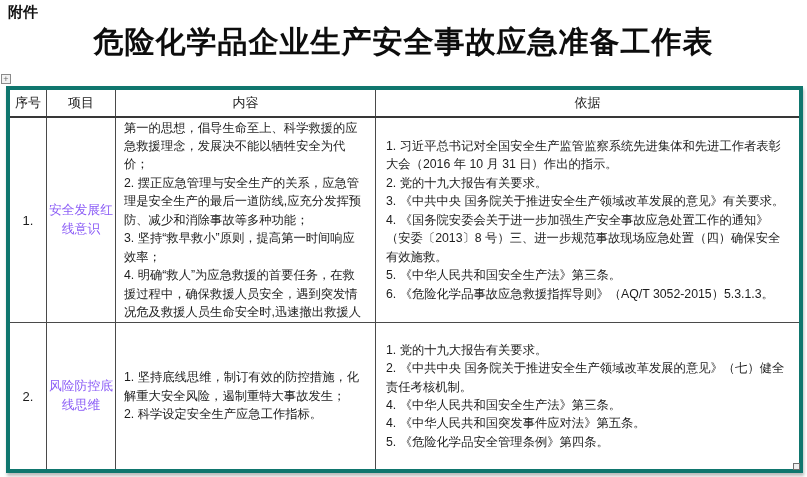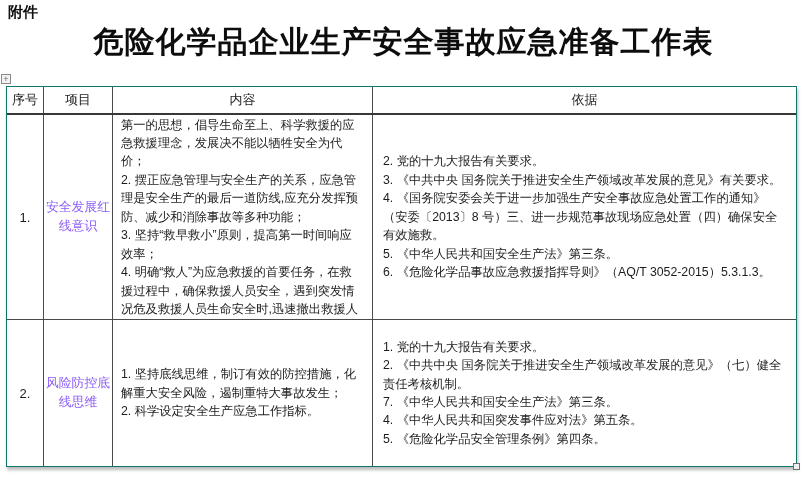--- a/index.html
+++ b/index.html
@@ -35,21 +35,21 @@
     color:#6b6b6b;font-size:9px;line-height:8px;text-align:center;
   }
   .section-label{
     position:absolute;left:20px;top:18px;
     font-size:13px;font-weight:700;color:#111;
     white-space:nowrap;
   }
 
   .tbl{
     position:absolute;left:6px;top:86px;width:789px;
-    border:1px solid #0f766e;
+    border:4px solid #0f766e;
     box-sizing:content-box;
     background:#fff;
     box-shadow:1px 3px 3px rgba(60,60,60,0.35);
   }
   .tr{display:flex;width:100%;}
   .tr-head{height:26px;border-bottom:2px solid #383838;}
   .tr-1{height:204px;border-bottom:1px solid #4a4a4a;}
   .tr-2{height:146px;}
   .td{
     box-sizing:border-box;
@@ -110,20 +110,21 @@
       <div class="td c2">
         <span class="item-name">安全发展红线意识</span>
       </div>
       <div class="td c3">
         <p class="para">1. 树立安全发展理念，弘扬生命至上、安全第一的思想，倡导生命至上、科学救援的应急救援理念，发展决不能以牺牲安全为代价；</p>
         <p class="para">2. 摆正应急管理与安全生产的关系，应急管理是安全生产的最后一道防线,应充分发挥预防、减少和消除事故等多种功能；</p>
         <p class="para">3. 坚持“救早救小”原则，提高第一时间响应效率；</p>
         <p class="para">4. 明确“救人”为应急救援的首要任务，在救援过程中，确保救援人员安全，遇到突发情况危及救援人员生命安全时,迅速撤出救援人员。</p>
       </div>
       <div class="td c4">
+        <p class="para">1. 习近平总书记对全国安全生产监管监察系统先进集体和先进工作者表彰大会（2016 年 10 月 31 日）作出的指示。</p>
         <p class="para">2. 党的十九大报告有关要求。</p>
         <p class="para">3. 《中共中央 国务院关于推进安全生产领域改革发展的意见》有关要求。</p>
         <p class="para">4. 《国务院安委会关于进一步加强生产安全事故应急处置工作的通知》（安委〔2013〕8 号）三、进一步规范事故现场应急处置（四）确保安全有效施救。</p>
         <p class="para">5. 《中华人民共和国安全生产法》第三条。</p>
         <p class="para">6. 《危险化学品事故应急救援指挥导则》（AQ/T 3052-2015）5.3.1.3。</p>
       </div>
     </div>
 
     <div class="tr tr-2">
       <div class="td c1">
@@ -132,21 +133,21 @@
       <div class="td c2">
         <span class="item-name">风险防控底线思维</span>
       </div>
       <div class="td c3">
         <p class="para">1. 坚持底线思维，制订有效的防控措施，化解重大安全风险，遏制重特大事故发生；</p>
         <p class="para">2. 科学设定安全生产应急工作指标。</p>
       </div>
       <div class="td c4">
         <p class="para">1. 党的十九大报告有关要求。</p>
         <p class="para">2. 《中共中央 国务院关于推进安全生产领域改革发展的意见》（七）健全责任考核机制。</p>
-        <p class="para">7. 《中华人民共和国安全生产法》第三条。</p>
+        <p class="para">4. 《中华人民共和国安全生产法》第三条。</p>
         <p class="para">4. 《中华人民共和国突发事件应对法》第五条。</p>
         <p class="para">5. 《危险化学品安全管理条例》第四条。</p>
       </div>
     </div>
 
   </div>
 
   <div class="resize-handle"></div>
 
 </div>

